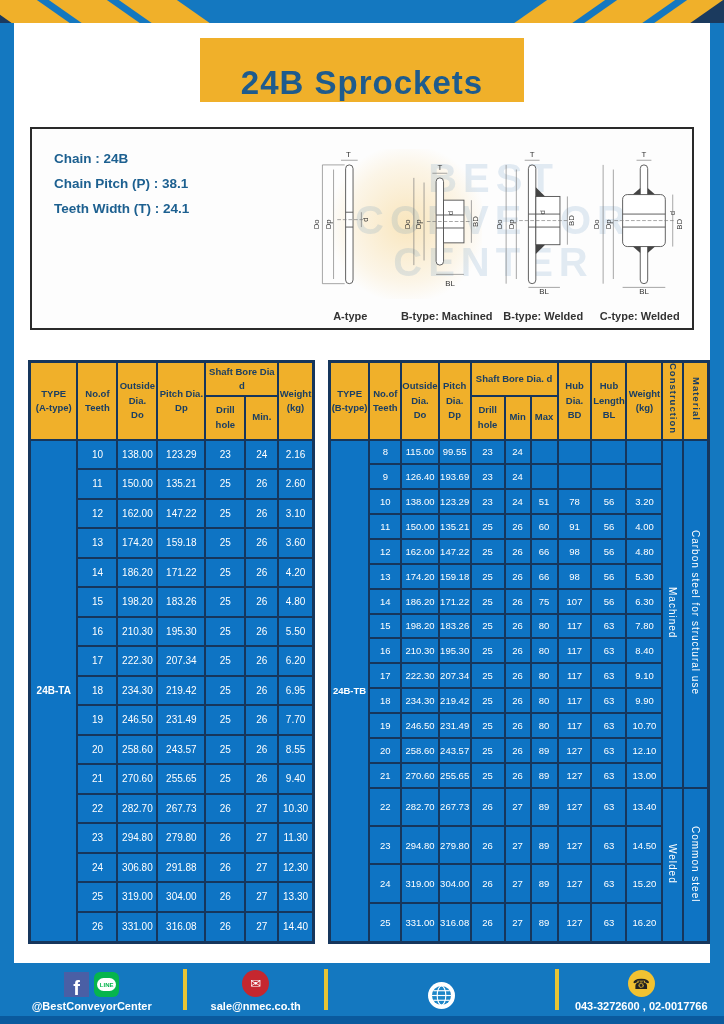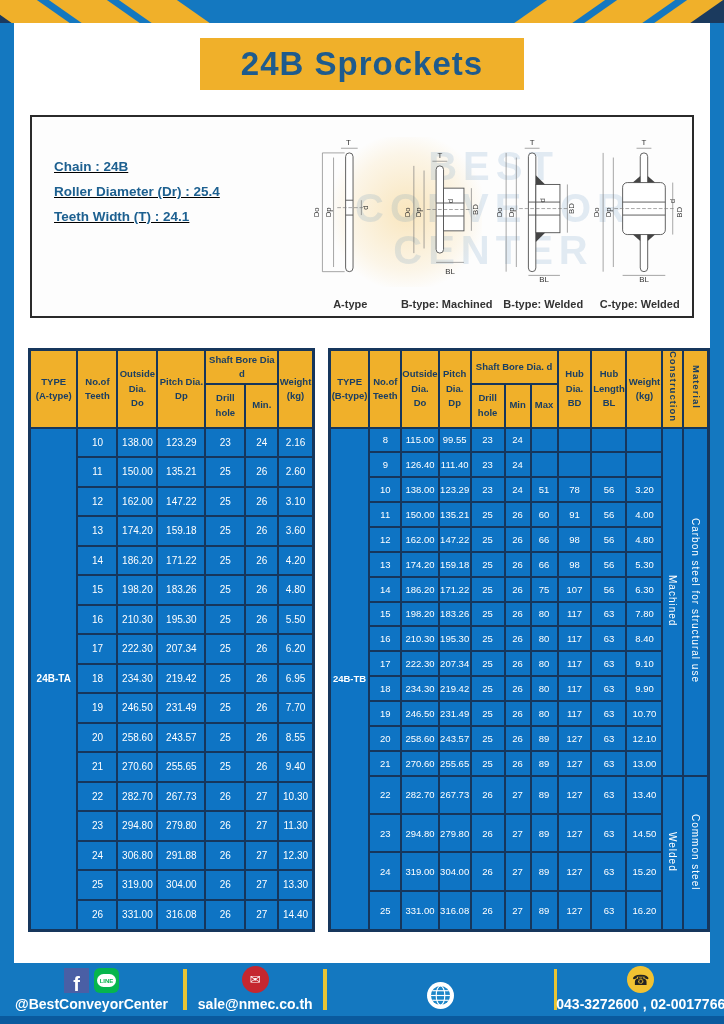--- a/index.html
+++ b/index.html
@@ -11,40 +11,40 @@
   .top-band{position:absolute;left:0;top:0;width:724px;height:23px;background:#1478c0;overflow:hidden;}
   .stripe{position:absolute;top:-6px;height:36px;width:58px;background:#f0b02a;}
   .stripe.navy{background:#1b3a5e;}
   .lean-l{transform:skewX(55deg);}
   .lean-r{transform:skewX(-55deg);}
   
   .content{
     position:absolute;left:14px;top:23px;width:696px;height:940px;background:#ffffff;
   }
   .title-banner{
-    margin:15px auto 8px auto;width:324px;height:52px;background:#f0b02a;
-    display:flex;align-items:center;justify-content:center;
+    margin:15px auto 8px auto;width:324px;height:64px;background:#f0b02a;
+    display:flex;align-items:flex-end;justify-content:center;
   }
   .title-banner span{font-size:33px;font-weight:bold;color:#1e5b8d;letter-spacing:1px;}
   
   .diagram-panel{
     position:relative;margin:25px 16px 0 16px;height:199px;background:#fdfdfd;
     border:2px solid #2a2a2a;display:flex;overflow:hidden;
   }
   .watermark{
     position:absolute;right:60px;top:28px;z-index:0;text-align:center;
     font-size:40px;font-weight:bold;line-height:1.05;letter-spacing:6px;
     color:rgba(60,120,180,0.14);white-space:pre-line;pointer-events:none;
   }
   .wm-blob{
     position:absolute;left:300px;top:20px;width:150px;height:150px;z-index:0;
     background:radial-gradient(circle,rgba(240,176,42,0.30) 0%,rgba(240,176,42,0.10) 55%,rgba(240,176,42,0) 75%);
     pointer-events:none;
   }
-  .specs{width:248px;padding:38px 0 0 22px;z-index:1;text-decoration:underline;}
+  .specs{width:248px;padding:18px 0 0 22px;z-index:1;}
   .spec-line{font-size:13.5px;font-weight:bold;color:#1d6090;line-height:1.85;white-space:pre-line;}
   .diagrams{flex:1;display:flex;z-index:1;padding:4px 4px 2px 0;}
   .diagram{flex:1;display:flex;flex-direction:column;align-items:center;}
   .diagram svg{flex:1;width:100%;}
   .diagram-caption{font-size:11px;font-weight:bold;color:#333;padding-bottom:4px;white-space:nowrap;}
   .dwg{stroke:#555;stroke-width:1;fill:#fff;}
   .dwg-fill{fill:#444;stroke:none;}
   .dim{stroke:#777;stroke-width:0.7;}
   .dtx{font-size:8.5px;fill:#333;font-family:"Liberation Sans",sans-serif;}
   
@@ -64,21 +64,21 @@
   .vtext{font-size:10px;}
   .vtext-h{font-size:9.5px;}
   #table-b td{font-size:9.5px;}
   
   .footer{
     position:absolute;left:0;top:963px;width:724px;height:53px;background:#1478c0;
     display:flex;align-items:stretch;
   }
   .footer-sec{display:flex;flex-direction:column;align-items:center;justify-content:flex-end;padding-bottom:4px;}
   .footer-icons{display:flex;gap:5px;align-items:center;margin-bottom:3px;}
-  .footer-text{color:#fff;font-weight:bold;font-size:14px;white-space:nowrap;}
+  .footer-text{color:#fff;font-weight:bold;font-size:11px;white-space:nowrap;}
   .footer-div{width:4px;background:#e8c434;margin:6px 0;}
   .fb-icon{width:25px;height:25px;background:#4a5fa5;color:#fff;font-weight:bold;
     font-size:20px;display:flex;align-items:flex-end;justify-content:center;line-height:0.9;overflow:hidden;}
   .line-icon{width:25px;height:25px;background:#06b54d;border-radius:6px;display:flex;align-items:center;justify-content:center;}
   .line-bubble{background:#fff;border-radius:7px;width:19px;height:13px;color:#06b54d;font-size:6px;
     font-weight:bold;display:flex;align-items:center;justify-content:center;}
   .mail-icon{width:27px;height:27px;border-radius:50%;background:#c5272f;color:#fff;font-size:13px;
     display:flex;align-items:center;justify-content:center;}
   .globe-icon{width:27px;height:27px;border-radius:50%;background:#fff;display:flex;align-items:center;justify-content:center;}
   .phone-icon{width:27px;height:27px;border-radius:50%;background:#f1c232;color:#222;font-size:14px;
@@ -106,21 +106,21 @@
   </div>
 
   <div class="diagram-panel">
     <div class="wm-blob"></div>
     <div class="watermark">BEST
 CONVEYOR
 CENTER</div>
 
     <div class="specs">
       <div class="spec-line">Chain : 24B</div>
-      <div class="spec-line">Roller Diameter (Dr) : 25.4</div>
+      <div class="spec-line">Chain Pitch (P) : 38.1</div>
       <div class="spec-line">Teeth Width (T) : 24.1</div>
     </div>
 
     <div class="diagrams">
 
       <div class="diagram">
         <svg viewBox="0 0 104 158">
           <text class="dtx" x="50" y="9" text-anchor="middle">T</text>
           <line class="dim" x1="42" y1="13" x2="60" y2="13"></line>
           <rect class="dwg" x="47" y="18" width="8" height="128" rx="4"></rect>
@@ -443,21 +443,21 @@
             <td></td>
             <td></td>
             <td></td>
             <td></td>
             <td rowspan="14"><span class="vtext">Machined</span></td>
             <td rowspan="14"><span class="vtext">Carbon steel for structural use</span></td>
           </tr>
           <tr>
             <td>9</td>
             <td>126.40</td>
-            <td>111.40</td>
+            <td>193.69</td>
             <td>23</td>
             <td>24</td>
             <td></td>
             <td></td>
             <td></td>
             <td></td>
           </tr>
           <tr>
             <td>10</td>
             <td>138.00</td>

